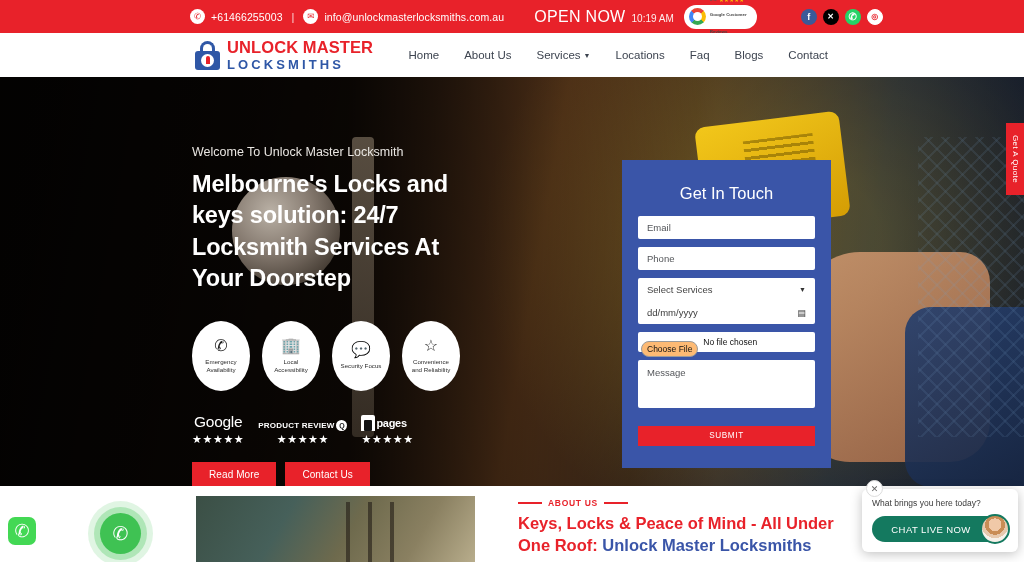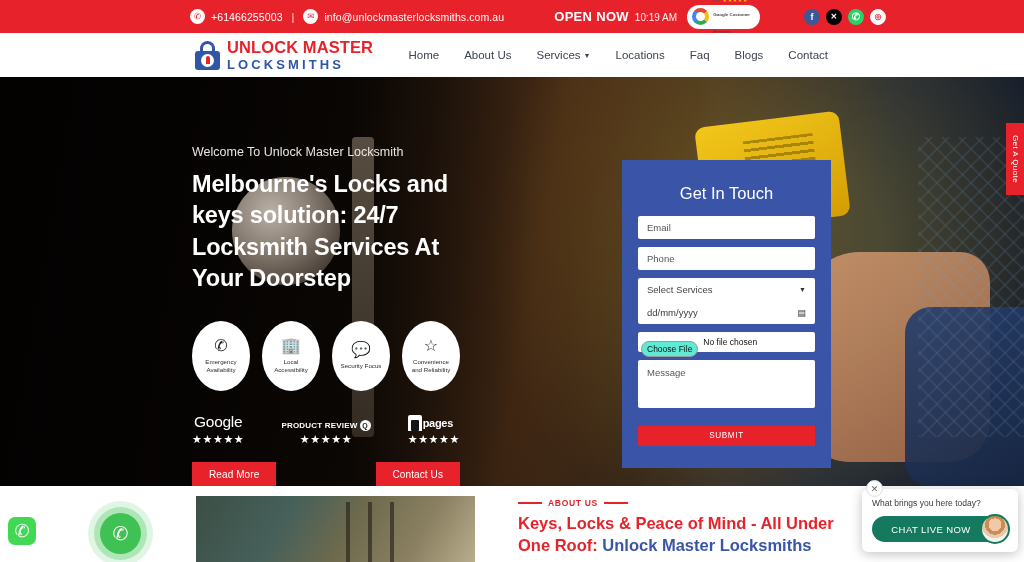--- a/index.html
+++ b/index.html
@@ -18,21 +18,21 @@
   }
   .tb-contacts { display: flex; align-items: center; gap: 9px; margin-left: 190px; }
   .tb-item { display: flex; align-items: center; gap: 6px; font-size: 10.5px; letter-spacing: .1px; }
   .circ-icon {
     width: 15px; height: 15px; border-radius: 50%; background: #fff;
     display: flex; align-items: center; justify-content: center;
     color: #e8222a; font-size: 8.5px; line-height: 1; flex: none;
   }
   .tb-sep { opacity: .8; font-size: 11px; }
   .tb-open { margin-left: 30px; display: flex; align-items: baseline; gap: 6px; }
-  .tb-open .lbl { font-size: 13px; font-weight: bold; letter-spacing: .3px; margin-left: 20px; }
+  .tb-open .lbl { font-size: 16px; font-weight: normal; letter-spacing: .3px; }
   .tb-open .time { font-size: 10px; opacity: .92; }
   .gbadge {
     margin-left: 10px; background: #fff; border-radius: 14px; height: 24px;
     display: flex; align-items: center; gap: 4px; padding: 0 10px 0 5px;
   }
   .gbadge .glogo {
     width: 17px; height: 17px; border-radius: 50%;
     background: conic-gradient(from -45deg,#ea4335 0 25%,#fbbc05 25% 50%,#34a853 50% 75%,#4285f4 75% 100%);
     position: relative;
   }
@@ -132,33 +132,33 @@
 
   .feat-row { display:flex; gap:12px; margin-top: 26px; }
   .feat {
     width: 70px; height: 70px; border-radius:50%; background:#fff;
     display:flex; flex-direction:column; align-items:center; justify-content:center;
     text-align:center; padding: 0 5px;
   }
   .feat-ico { font-size: 16px; color:#1c1c1c; line-height:1; margin-bottom:4px; }
   .feat-lbl { font-size: 6.2px; color:#2b2b2b; line-height:1.35; }
 
-  .badges-row { display:flex; gap:14px; margin-top: 22px; align-items:flex-end;justify-content:space-between; }
+  .badges-row { display:flex; gap:14px; margin-top: 22px; align-items:flex-end; }
   .badge-b { text-align:center; }
   .badge-name { color:#fff; font-size: 15.5px; font-weight:300; letter-spacing:-.3px; }
   .badge-name.small { font-size: 8px; font-weight:bold; letter-spacing:.2px; display:flex; align-items:center; gap:2px; }
   .badge-name.hp { font-size: 11px; font-weight:bold; display:flex; align-items:center; gap:1px; }
   .hp-mark { display:inline-block; width:14px; height:16px; background:#fff; border-radius:2px 2px 0 0; position:relative; }
   .hp-mark::after{content:""; position:absolute; left:3px; top:5px; width:8px; height:11px; background:#141414;
     border-radius:1px;}
   .pr-circle { width:11px; height:11px; border-radius:50%; background:#fff; color:#141414;
     display:inline-flex; align-items:center; justify-content:center; font-size:7px; }
   .badge-stars { color:#fff; font-size: 11px; letter-spacing:.6px; margin-top:2px; }
 
-  .cta-row { display:flex; gap:9px; margin-top: 16px; justify-content: space-between; }
+  .cta-row { display:flex; gap:9px; margin-top: 16px; }
   .cta {
     background:#e8222a; color:#fff; font-size: 10px; padding: 7px 17px;
     cursor:pointer; border:none; letter-spacing:.1px;
   }
 
   
   .form-panel {
     position:absolute; left:622px; top:160px; width:209px; z-index:6;
     background:#3a55a8; padding: 16px 16px 22px; z-index:7;
   }
@@ -175,21 +175,21 @@
   .date-row {
     background:#fff; height: 23px; display:flex; align-items:center; justify-content:space-between;
     padding: 0 9px; font-size: 9.5px; color:#3b3b3b; border-radius: 0 0 2px 2px; margin-bottom:8px;
   }
   .cal-ico { font-size: 9px; color:#333; }
   .file-row {
     background:#fff; height: 20px; display:flex; align-items:center; gap:5px;
     padding: 0 3px; border-radius:2px; margin-bottom:8px;
   }
   .file-btn {
-    background:#5eead4; border:1px solid #9a9a9a; border-radius:8px; font-size: 8.5px;
+    background:#fdba74; border:1px solid #9a9a9a; border-radius:8px; font-size: 8.5px;
     padding: 2px 5px; color:#111;margin-top:13px;
   }
   .file-none { font-size: 8.5px; color:#111; }
   .msg {
     width:100%; height: 48px; background:#fff; border:none; border-radius:2px;
     padding: 7px 9px; font-size: 9.5px; color:#444; resize:none;
     font-family:"Liberation Sans",sans-serif; margin-bottom: 16px; display:block;
   }
   .msg::placeholder { color:#54565a; }
   .submit {

